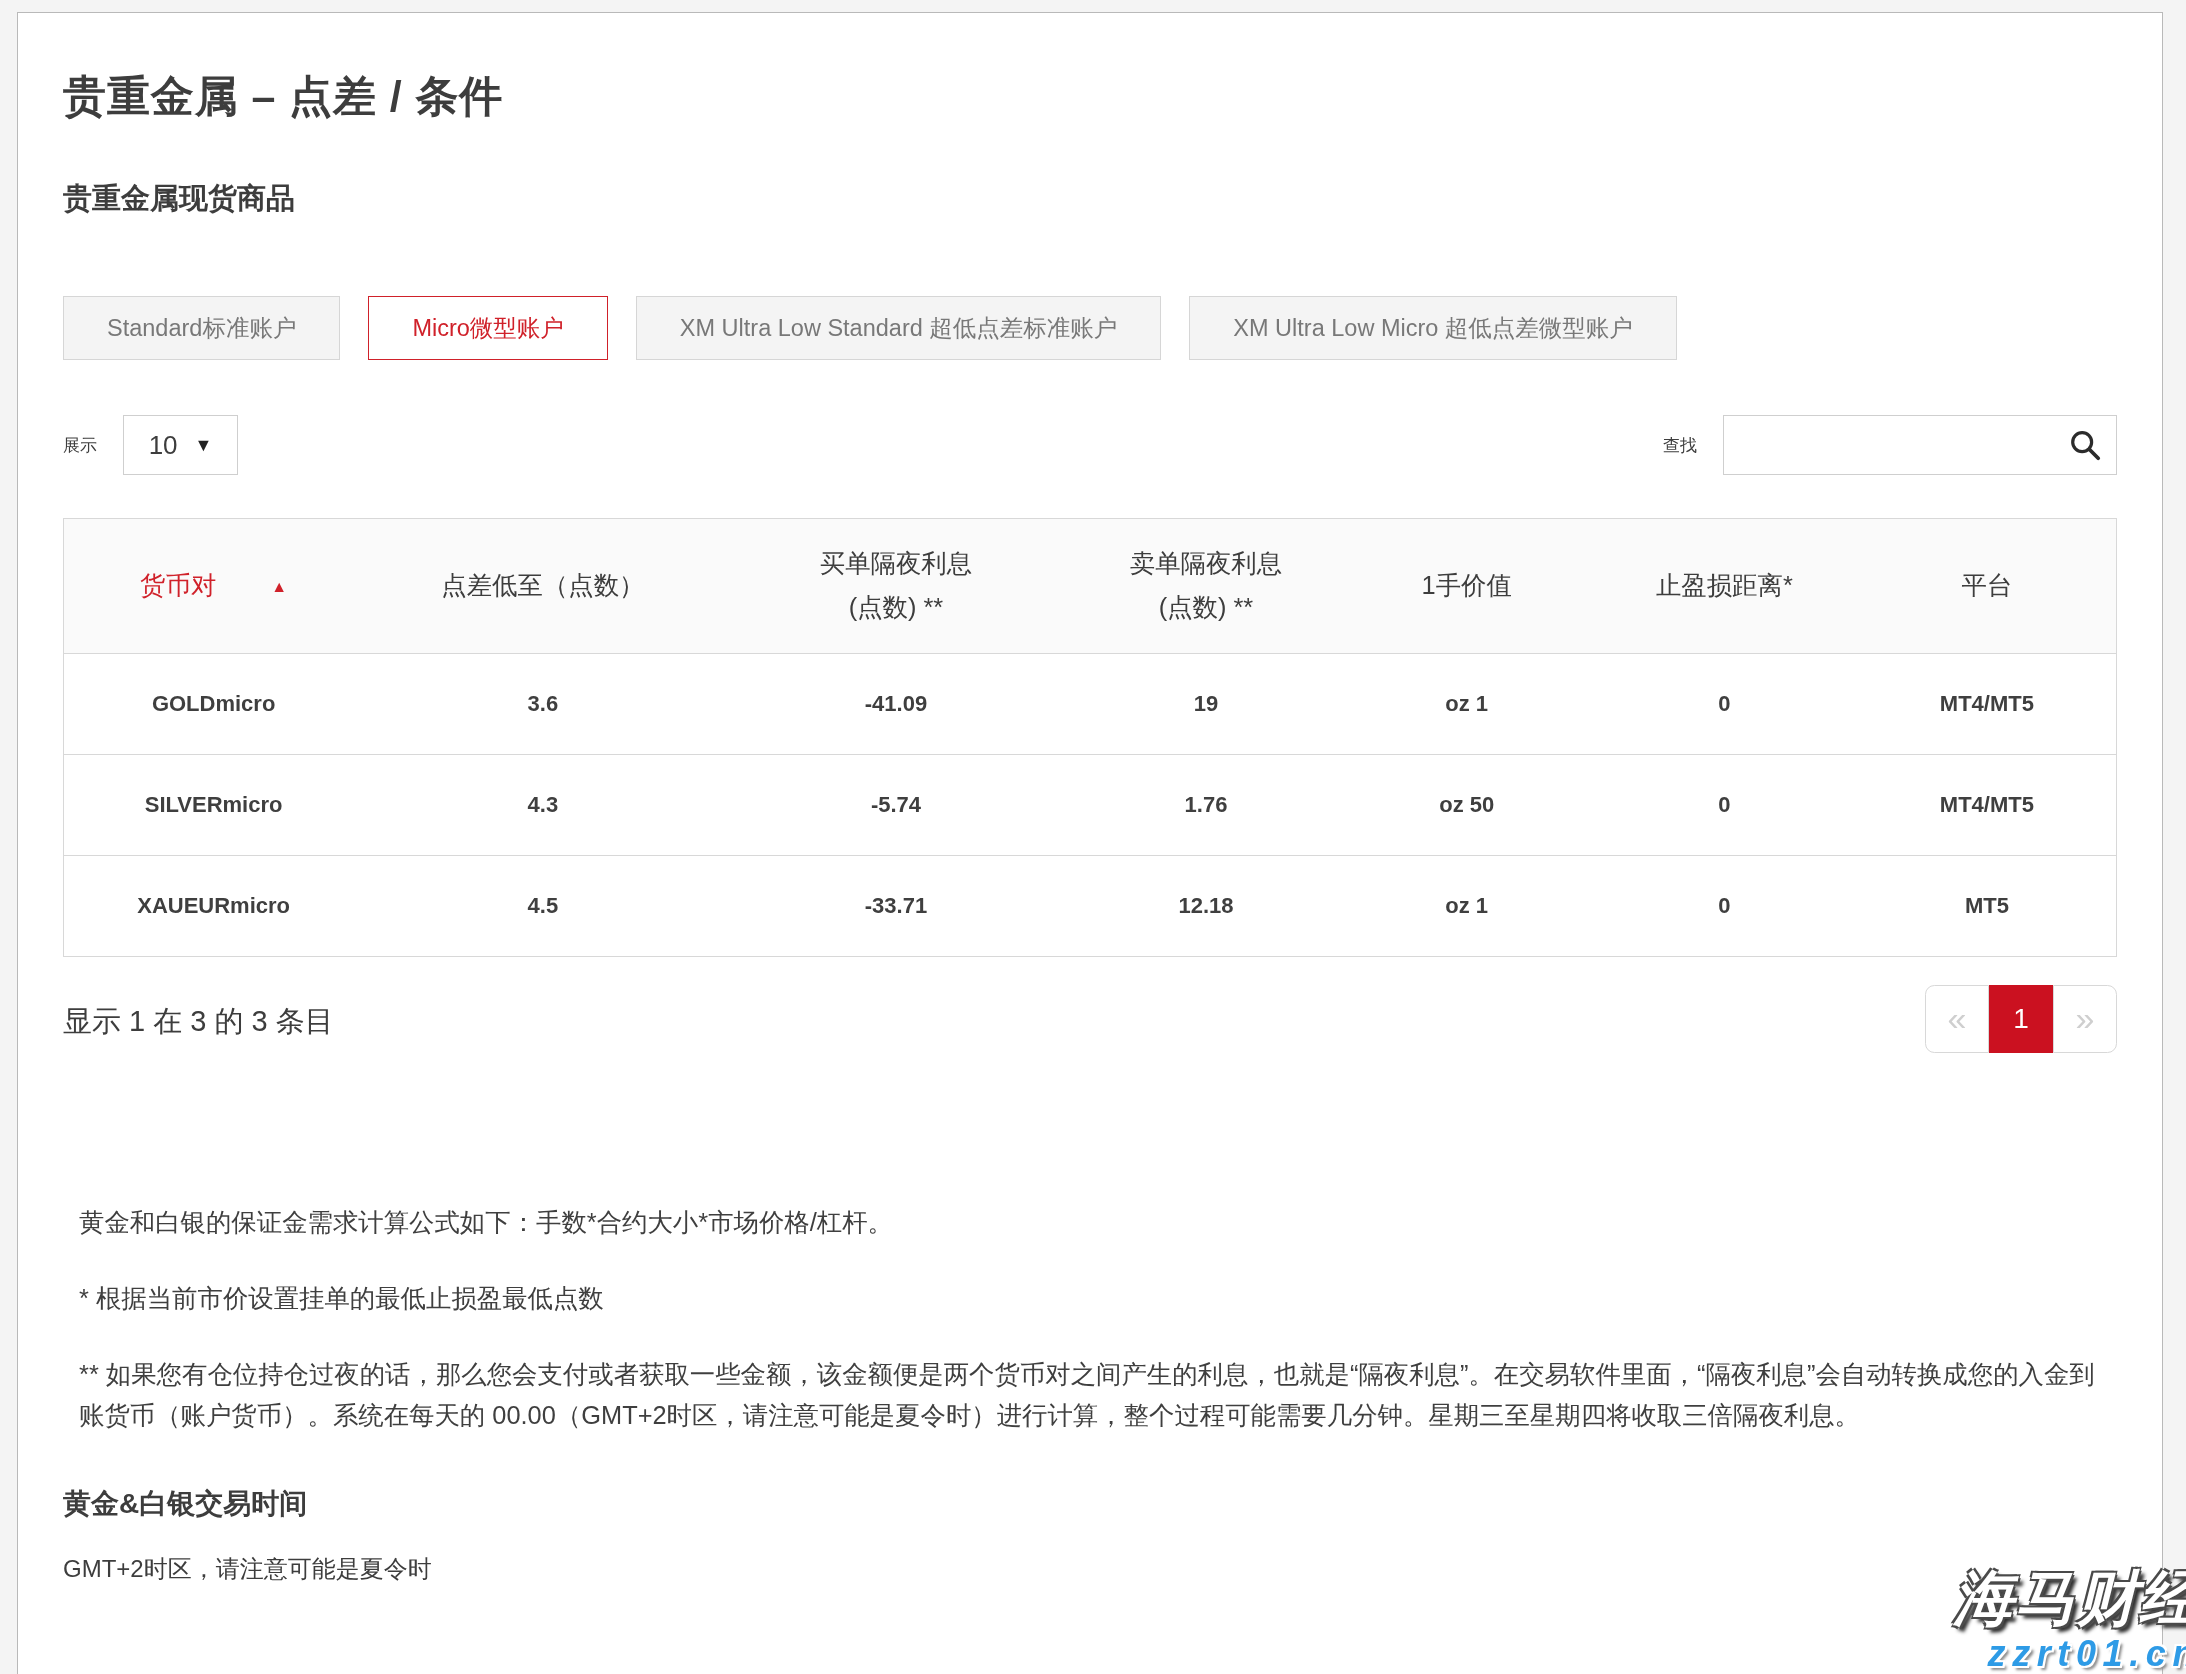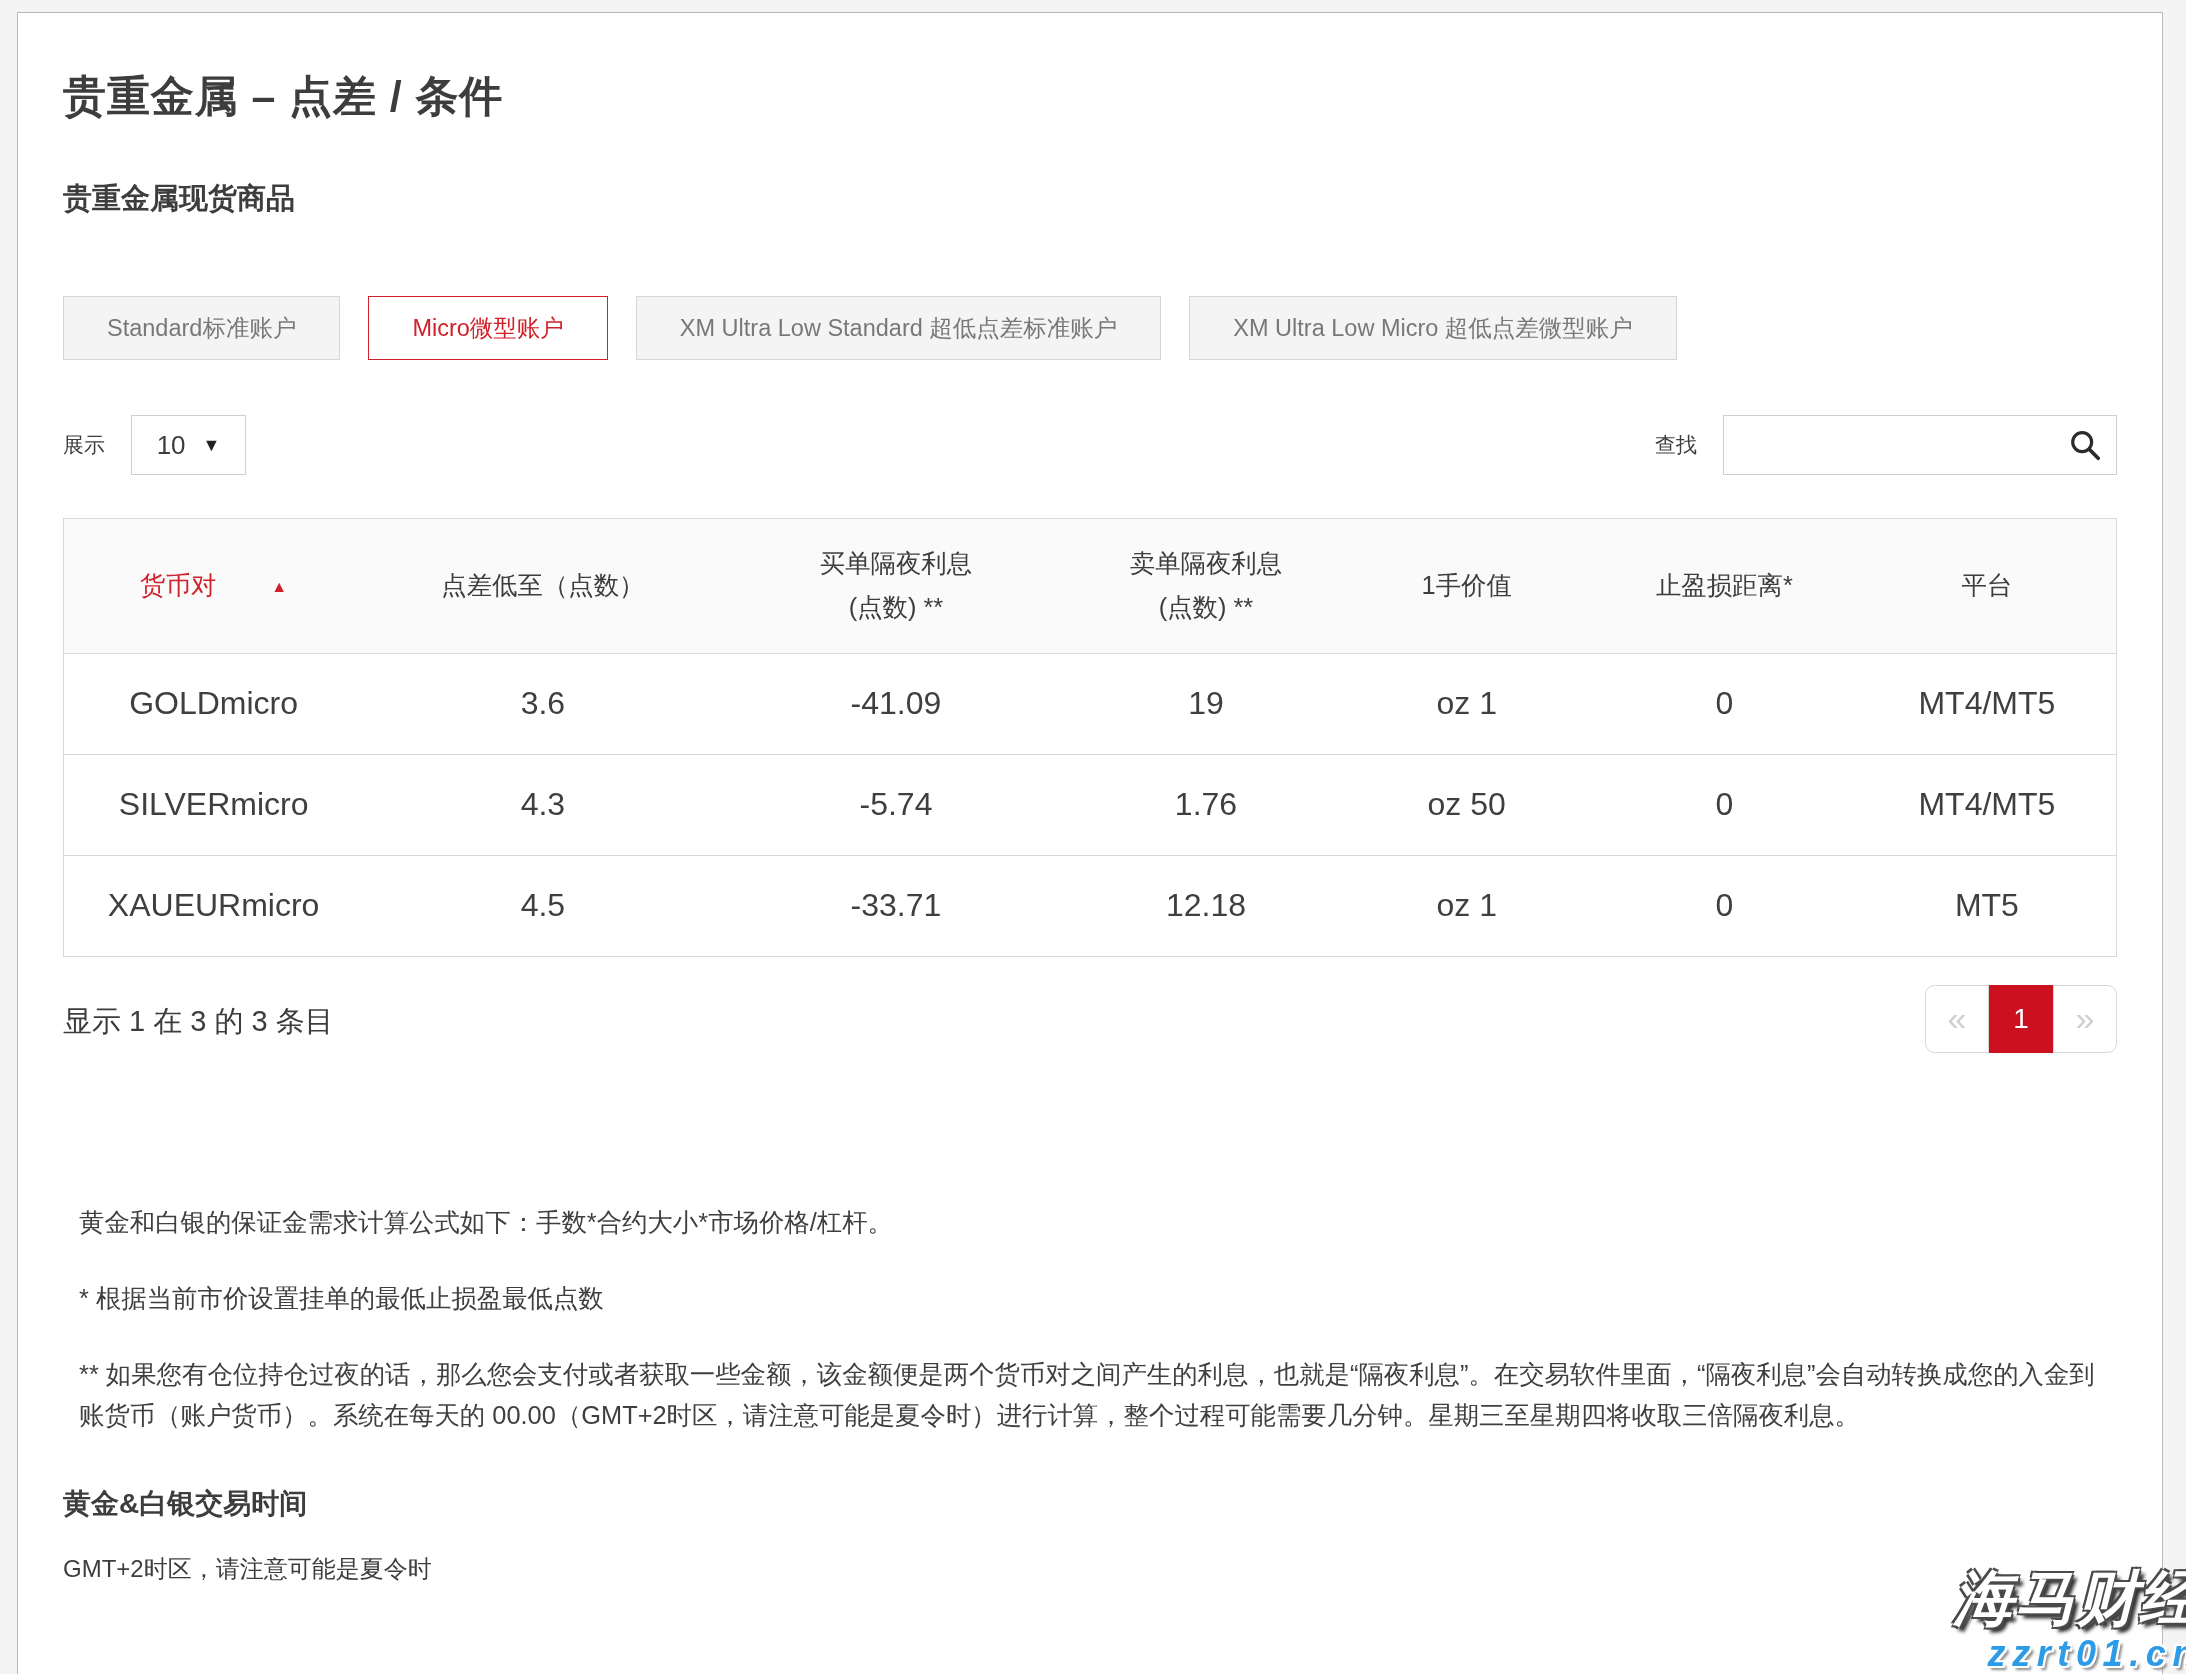--- a/index.html
+++ b/index.html
@@ -12,38 +12,38 @@
 
   
   .tabs { display:flex; gap:28px; margin-top:77px; }
   .tab { height:64px; padding:0 43px; display:flex; align-items:center; justify-content:center;
     font-size:23.5px; background:#f4f4f4; border:1.9px solid #d6d6d6; color:#787878; cursor:pointer; }
   .tab.active { background:#ffffff; border:1.9px solid var(--accent); color:var(--accent); }
 
   
   .controls { margin-top:55px; display:flex; justify-content:space-between; align-items:center; }
   .ctrl-left, .ctrl-right { display:flex; align-items:center; gap:26px; }
-  .ctrl-label { font-size:21px; }
+  .ctrl-label { font-size:17px; }
   .page-size { width:115px; height:60px; border:1.9px solid #cfcfcf; background:#fff;
     display:flex; align-items:center; justify-content:center; gap:17px; font-size:26px; cursor:pointer; }
   .page-size .caret { font-size:18px; color:#222; }
   .search-wrap { position:relative; width:394px; height:60px; }
   .search-wrap input { width:100%; height:100%; border:1.9px solid #cfcfcf; background:#fff;
     font-size:25.4px; padding:0 60px 0 17px; outline:none; font-family:inherit; }
   .search-wrap svg { position:absolute; right:15px; top:13px; }
 
   
   table { width:100%; margin-top:43px; border-collapse:collapse; border:1.9px solid #d8d8d8; }
   th { background:#fafafa; font-weight:normal; font-size:25.4px; text-align:center;
     padding:28px 7.5px; height:132px; vertical-align:middle; color:#3d3d3d; cursor:pointer; }
   th .h2line { display:block; margin-top:9.4px; }
   th.sorted-col { color:var(--accent); }
   .sort-arrow { color:var(--accent); font-size:16px; margin-left:55px; vertical-align:middle; }
-  td { height:101px; font-size:32px; text-align:center; vertical-align:middle;
-    border-top:1.9px solid #d8d8d8; color:#3f3f3f; padding:0 7.5px; }
+  td { height:101px; font-size:22px; text-align:center; vertical-align:middle;
+    border-top:1.9px solid #d8d8d8; color:#3f3f3f; padding:0 7.5px;font-weight:bold; }
 
   
   .pager-row { margin-top:28px; display:flex; justify-content:space-between; align-items:flex-start; }
   .pager-summary { font-size:29px; margin-top:17px; }
   .pager { display:flex; }
   .pg-btn { width:64px; height:68px; display:flex; align-items:center; justify-content:center;
     background:#fff; border:1.9px solid #d8d8d8; color:#cfcfcf; font-size:34px; cursor:pointer; }
   .pg-btn.prev { border-radius:9.4px 0 0 9.4px; }
   .pg-btn.next { border-radius:0 9.4px 9.4px 0; }
   .pg-btn.current { background:var(--pg-active); border-color:var(--pg-active); color:#fff; font-size:28px; }

